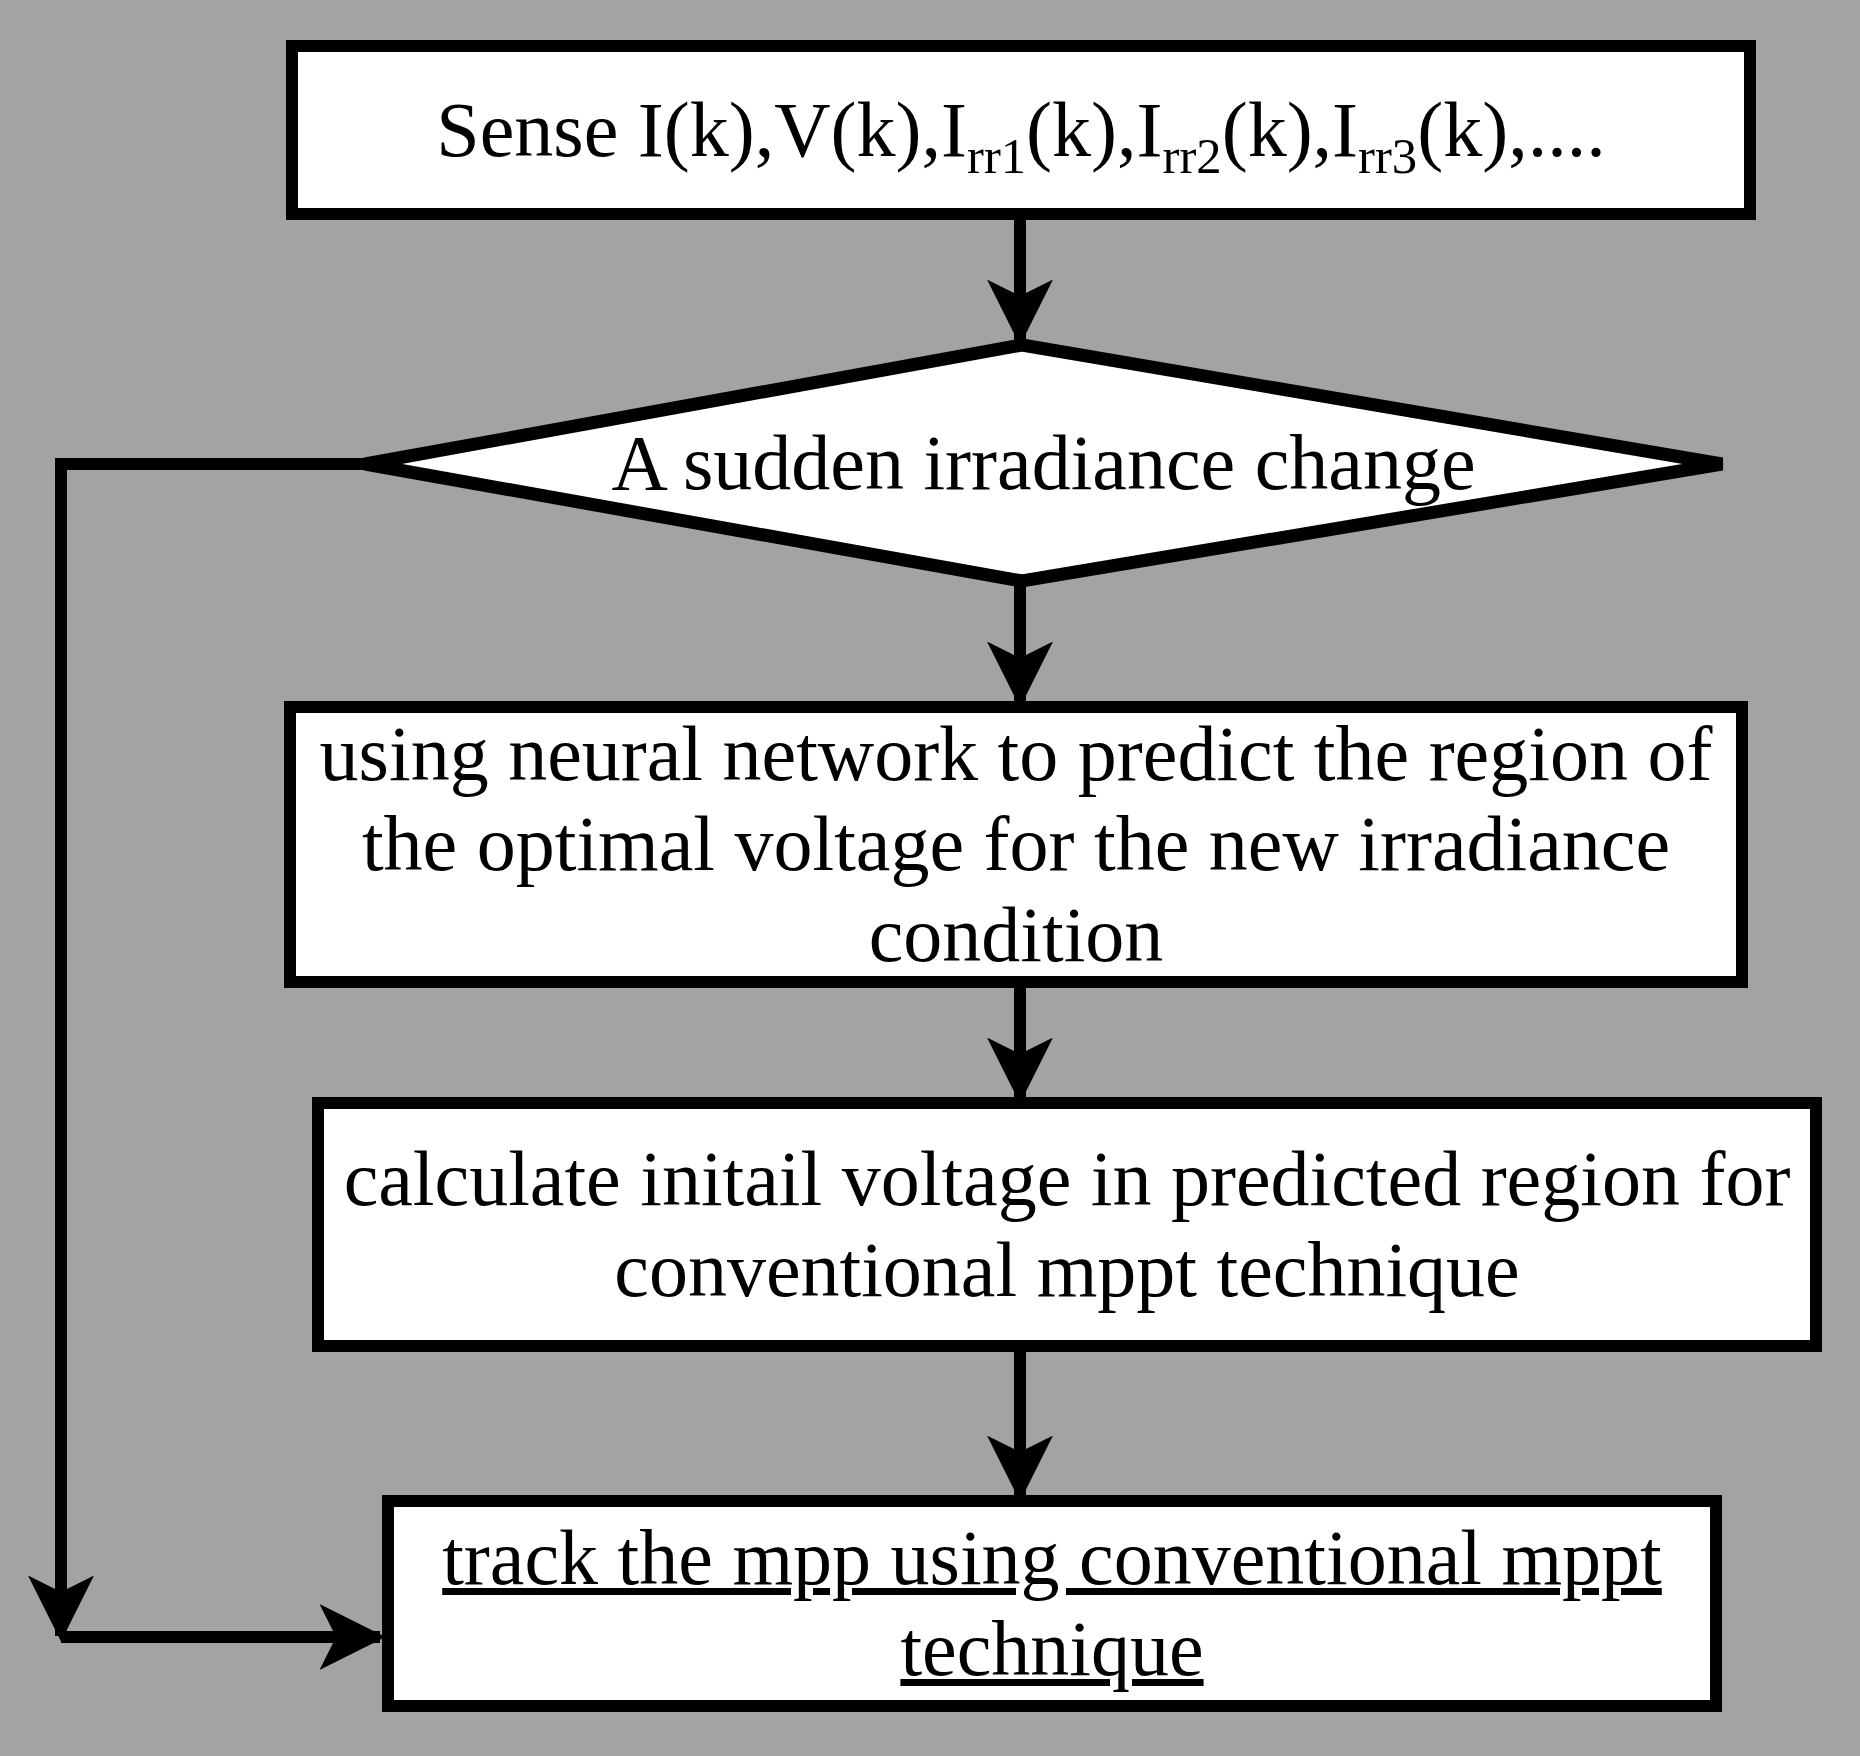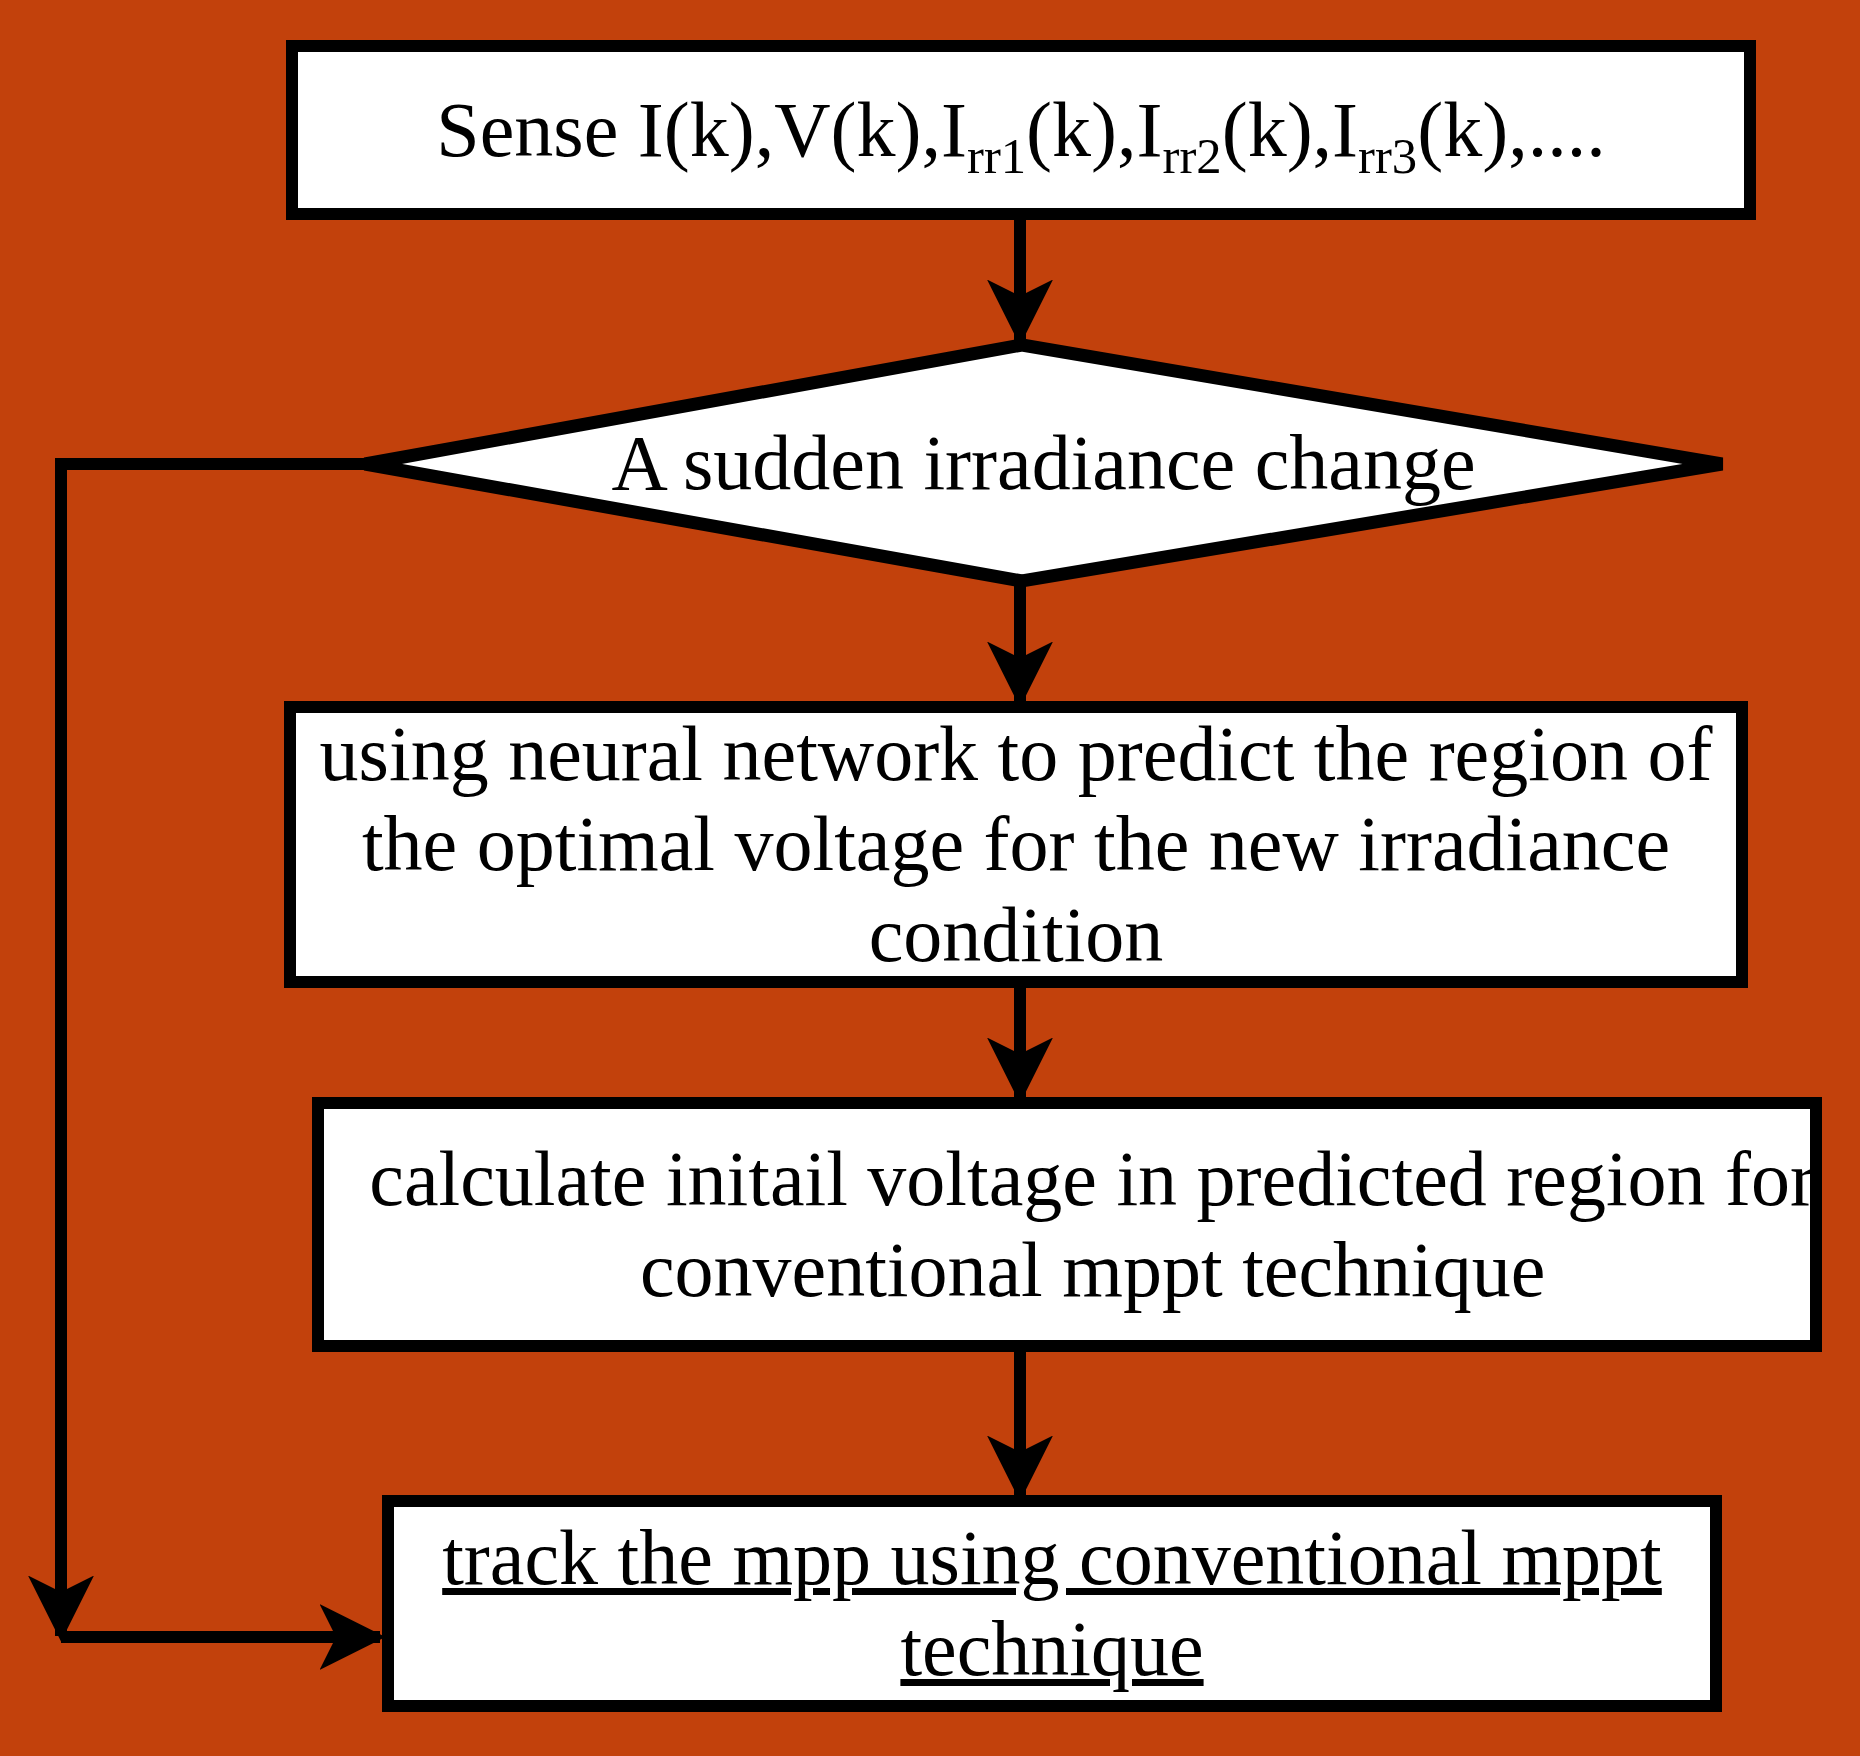--- a/index.html
+++ b/index.html
@@ -4,21 +4,21 @@
 <style>
   html, body {
     margin: 0;
     padding: 0;
     background: #ffffff;
   }
   .stage {
     position: relative;
     width: 1860px;
     height: 1756px;
-    background: #c2410c;
+    background: #a3a3a3;
     font-family: "Liberation Serif", "DejaVu Serif", serif;
     color: #000000;
     overflow: hidden;
   }
   .stage svg {
     position: absolute;
     left: 0;
     top: 0;
   }
   .node-label {
@@ -77,21 +77,21 @@
   <div class="node-label" style="left:365px; top:345px; width:1357px; height:236px;">
     <div class="txt">A sudden irradiance change</div>
   </div>
 
   <div class="node-label" style="left:290px; top:707px; width:1452px; height:275px;">
     <div class="txt">using neural network to predict the region of
 the optimal voltage for the new irradiance
 condition</div>
   </div>
 
-  <div class="node-label" style="left:318px; top:1103px; width:1498px; height:243px;justify-content:flex-end;">
+  <div class="node-label" style="left:318px; top:1103px; width:1498px; height:243px;">
     <div class="txt">calculate initail voltage in predicted region for
 conventional mppt technique</div>
   </div>
 
   <div class="node-label" style="left:388px; top:1501px; width:1328px; height:205px;text-decoration:underline;">
     <div class="txt">track the mpp using conventional mppt
 technique</div>
   </div>
 
 </div>

